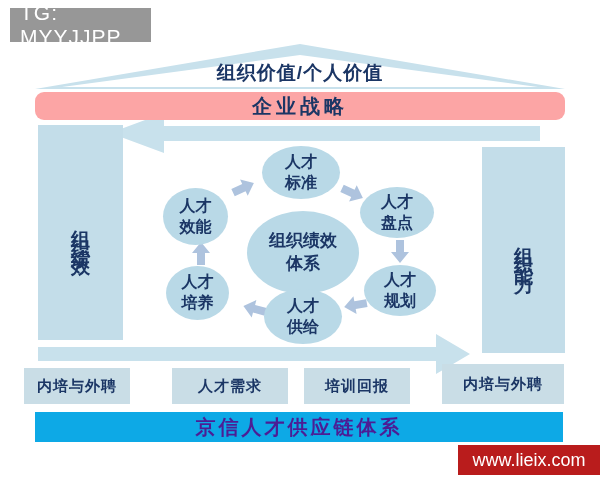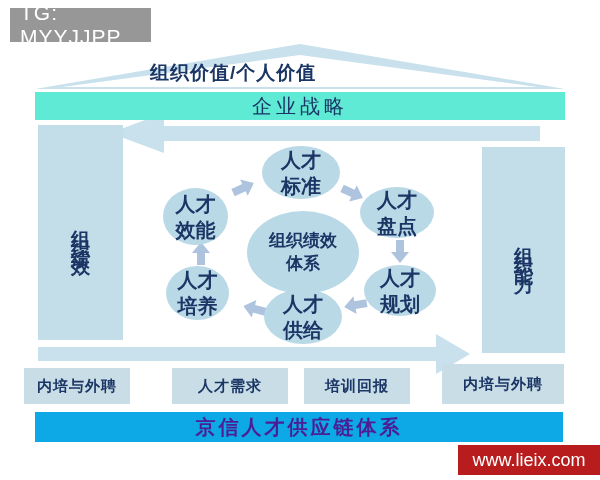--- a/index.html
+++ b/index.html
@@ -13,42 +13,42 @@
   svg.shapes{position:absolute;left:0;top:0;width:600px;height:480px;pointer-events:none;}
 
   .tag{
     position:absolute;left:10px;top:8px;width:141px;height:34px;
     background:#979797;color:#ffffff;font-size:21px;
     display:flex;align-items:center;padding-left:10px;box-sizing:border-box;
     letter-spacing:1px;
   }
   .roof-label{
     position:absolute;left:150px;top:60px;width:300px;height:24px;
-    text-align:left;color:#1b3665;font-weight:bold;font-size:19px;
+    text-align:center;color:#1b3665;font-weight:bold;font-size:19px;
     letter-spacing:1px;
   }
   .strategy-bar{
     position:absolute;left:35px;top:92px;width:530px;height:28px;
-    background:#5eead4;display:flex;align-items:center;justify-content:center;
-    color:#1b3665;font-weight:normal;font-size:20px;letter-spacing:4px;
+    background:#fca5a5;display:flex;align-items:center;justify-content:center;
+    color:#1b3665;font-weight:bold;font-size:20px;letter-spacing:4px;border-radius:9px;
   }
   .vbar{
     position:absolute;background:#c3dde9;
     display:flex;align-items:center;justify-content:center;
   }
   .vbar-left{left:38px;top:125px;width:85px;height:215px;}
   .vbar-right{left:482px;top:147px;width:83px;height:206px;}
   .vbar .vtext{
     writing-mode:vertical-rl;text-orientation:upright;
     color:#1b3665;font-weight:bold;font-size:19px;letter-spacing:9px;
   }
   .circle{
     position:absolute;background:#b9d9e7;border-radius:50%;
     display:flex;flex-direction:column;align-items:center;justify-content:center;
-    color:#1b3665;font-weight:bold;font-size:20px;line-height:1.3;
+    color:#1b3665;font-weight:bold;font-size:16px;line-height:1.3;
     text-align:center;
   }
   .c-center{left:247px;top:211px;width:112px;height:83px;font-size:17px;}
   .c-standard{left:262px;top:146px;width:78px;height:53px;}
   .c-inventory{left:360px;top:187px;width:74px;height:51px;}
   .c-planning{left:364px;top:265px;width:72px;height:51px;}
   .c-supply{left:264px;top:289px;width:78px;height:55px;}
   .c-development{left:166px;top:266px;width:63px;height:54px;}
   .c-efficiency{left:163px;top:188px;width:65px;height:57px;}
 

